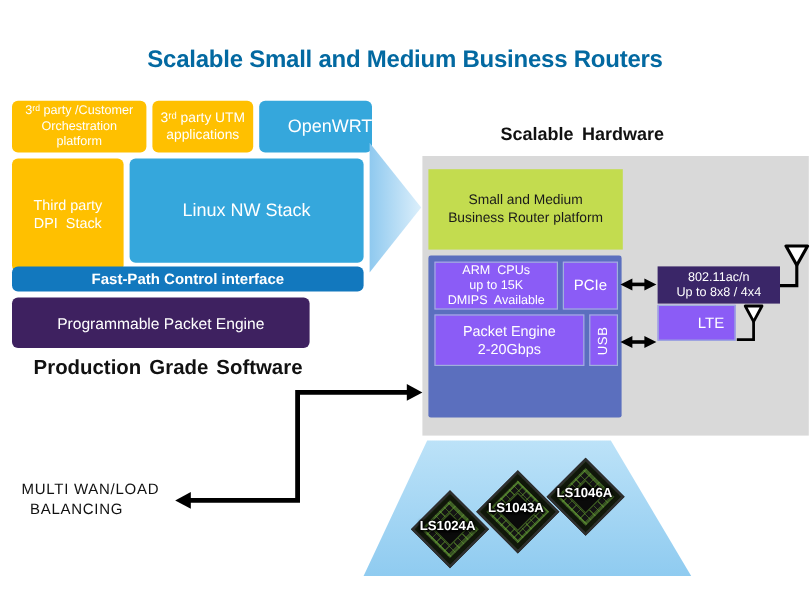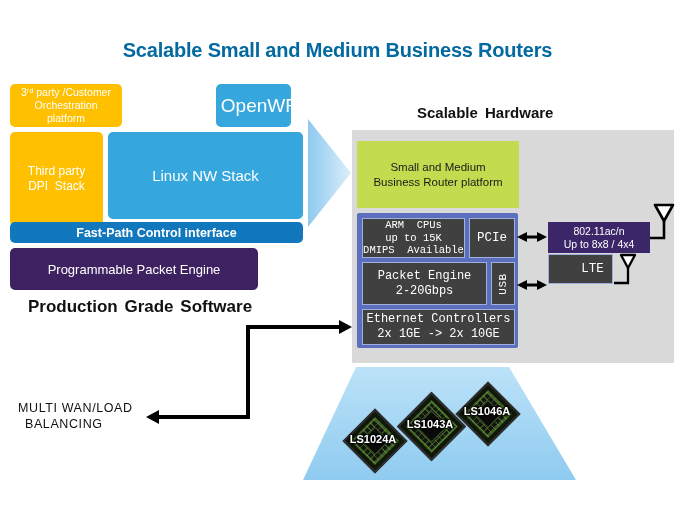--- a/index.html
+++ b/index.html
@@ -10,21 +10,21 @@
   .block{
     position:absolute;display:flex;flex-direction:column;align-items:center;justify-content:center;
     text-align:center;color:#fff;box-sizing:border-box;
   }
   .block .ln{display:block;white-space:pre-wrap;}
   .rounded{border-radius:5px;}
   .orange{background:#FFC000;}
   .ltblue{background:#35A7DC;}
   .midblue{background:#1278BE;}
   .purple{background:#3E2160;}
-  .navy{background:#404040;border:1px solid #9FB0DC;font-family:Liberation Mono, monospace;}
+  .navy{background:#8b5cf6;border:1px solid #9FB0DC;}
   .dkpurple{background:#3A2668;}
   .title{
     position:absolute;left:0;right:0;top:39px;text-align:center;
     font-size:20px;font-weight:bold;color:#0369a1;letter-spacing:-0.2px;
   }
   .sect-head{position:absolute;font-weight:bold;color:#111;}
   .gray-box{position:absolute;left:352px;top:130px;width:322px;height:233px;background:#D9D9D9;}
   .green{background:#C3DC4F;color:#1a1a1a;}
   .peri{position:absolute;left:357px;top:213px;width:161px;height:135px;background:#5B6FBE;border-radius:2px;}
   .vtext{transform:rotate(-90deg);letter-spacing:0.5px;}
@@ -56,22 +56,26 @@
 <div id="canvas">
 
   <div class="title">Scalable Small and Medium Business Routers</div>
 
   <div class="block orange rounded" style="left:10px;top:84px;width:112px;height:43px;font-size:10.5px;line-height:13px;">
     <span class="ln">3ʳᵈ party /Customer</span>
     <span class="ln">Orchestration</span>
     <span class="ln">platform</span>
   </div>
 
-
-  <div class="block ltblue rounded" style="left:216px;top:84px;width:75px;height:43px;font-size:19px;padding-left:24px;">
+  <div class="block orange rounded" style="left:127px;top:84px;width:84px;height:43px;font-size:11.5px;line-height:14px;">
+    <span class="ln">3ʳᵈ party UTM</span>
+    <span class="ln">applications</span>
+  </div>
+
+  <div class="block ltblue rounded" style="left:216px;top:84px;width:94px;height:43px;font-size:15px;padding-left:24px;">
     <span class="ln">OpenWRT</span>
   </div>
 
   <div class="block orange rounded" style="left:10px;top:132px;width:93px;height:94px;font-size:12px;line-height:15px;">
     <span class="ln">Third party</span>
     <span class="ln">DPI  Stack</span>
   </div>
 
   <div class="block ltblue rounded" style="left:108px;top:132px;width:195px;height:87px;font-size:15px;">
     <span class="ln">Linux NW Stack</span>
@@ -110,24 +114,20 @@
 
   <div class="block navy" style="left:362px;top:262px;width:125px;height:43px;font-size:12px;line-height:15px;">
     <span class="ln">Packet Engine</span>
     <span class="ln">2-20Gbps</span>
   </div>
 
   <div class="block navy" style="left:491px;top:262px;width:24px;height:43px;font-size:11px;">
     <span class="ln vtext">USB</span>
   </div>
 
-  <div class="block navy" style="left:362px;top:309px;width:153px;height:36px;font-size:12px;line-height:15px;">
-    <span class="ln">Ethernet Controllers</span>
-    <span class="ln">2x 1GE -&gt; 2x 10GE</span>
-  </div>
 
   <div class="block dkpurple" style="left:548px;top:222px;width:102px;height:31px;font-size:10.5px;line-height:13px;">
     <span class="ln">802.11ac/n</span>
     <span class="ln">Up to 8x8 / 4x4</span>
   </div>
 
   <div class="block navy" style="left:548px;top:254px;width:65px;height:30px;font-size:12.5px;padding-left:24px;">
     <span class="ln">LTE</span>
   </div>
 

